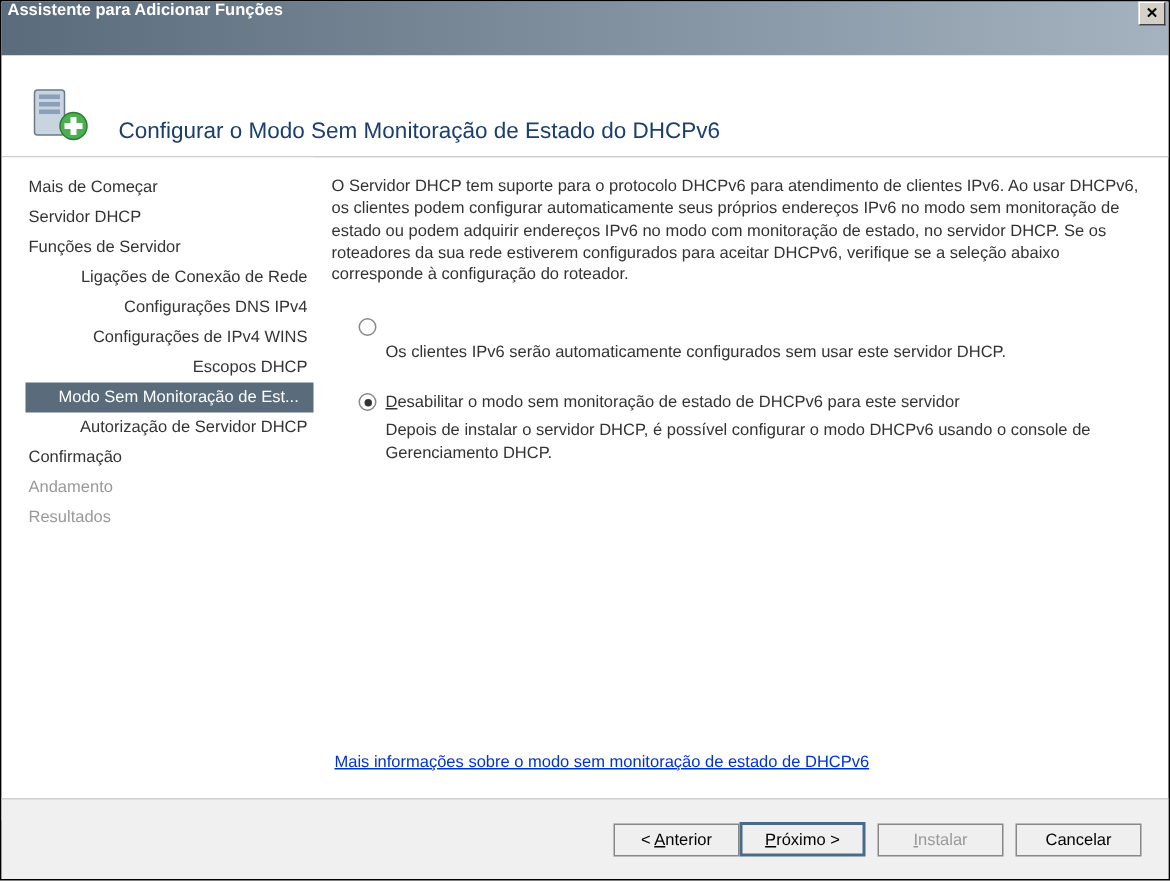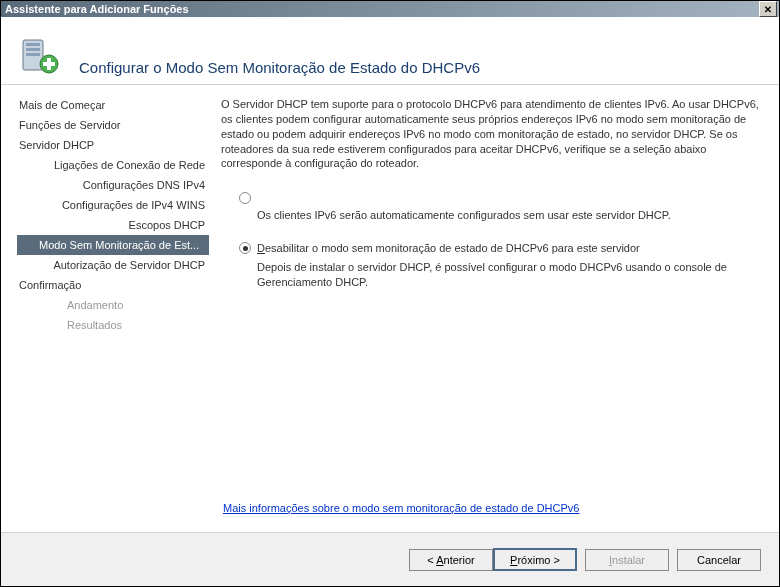--- a/index.html
+++ b/index.html
@@ -1,28 +1,28 @@
 <!DOCTYPE html>
 <html><head>
 <meta charset="utf-8">
 <style>
   * { box-sizing: border-box; margin: 0; padding: 0; }
   body { font-family: Tahoma, Arial, sans-serif; font-size: 11px; background: #fff; width: 780px; height: 587px; position: relative; border: 1px solid #000; }
-  .titlebar { background: linear-gradient(to right, #5a6b7b, #a5b3c0); color: #fff; height: 16px; display: flex; align-items: center; padding: 0 2px 0 4px; font-weight: bold; font-size: 11px; }
+  .titlebar { background: linear-gradient(to right, #5a6b7b, #a5b3c0); color: #fff; height: 36px; display: flex; align-items: flex-start; padding: 0 2px 0 4px; font-weight: bold; font-size: 11px; }
   .titlebar-title { flex: 1; }
   .close-btn { width: 18px; height: 16px; background: #d4d0c8; border: 1px solid #fff; border-right-color: #404040; border-bottom-color: #404040; display: flex; align-items: center; justify-content: center; font-family: Arial; font-size: 10px; font-weight: bold; color: #000; cursor: pointer; }
   .header { display: flex; align-items: flex-end; padding: 10px 14px 8px 18px; border-bottom: 1px solid #d0d0d0; background: #fff; height: 68px; }
   .header-icon { width: 40px; height: 40px; margin-right: 20px; position: relative; }
   .header-title { font-size: 15px; color: #1a3e6e; font-family: Arial, sans-serif; }
   .body { display: flex; height: 442px; }
   .sidebar { width: 208px; padding: 10px 0 0 16px; background: #fff; }
   .sidebar-item { padding: 4px 4px 4px 2px; color: #333; cursor: pointer; white-space: nowrap; overflow: hidden; text-overflow: ellipsis; }
   .sidebar-sub { padding-left: 22px; text-align: right; }
   .sidebar-item.selected { background: #5a6b7b; color: #fff; padding-left: 22px; margin-left: 0; }
-  .sidebar-item.disabled { color: #999; margin-left: 48px; }
+  .sidebar-item.disabled { color: #999; }
   .content { flex: 1; padding: 12px 18px 0 12px; color: #333; line-height: 1.35; }
   .content-p { margin-bottom: 20px; }
   .content-sel { margin-bottom: 14px; }
   .radio-group { padding-left: 18px; }
   .radio-row { display: flex; align-items: flex-start; margin-bottom: 4px; }
   .radio-circle { width: 12px; height: 12px; border: 1px solid #888; border-radius: 50%; background: #fff; margin-right: 6px; margin-top: 1px; flex-shrink: 0; display: flex; align-items: center; justify-content: center; }
   .radio-circle.checked::after { content: ""; width: 5px; height: 5px; background: #333; border-radius: 50%; display: block; }
   .radio-desc { padding-left: 18px; margin-bottom: 18px; }
   .link { color: #0033cc; text-decoration: underline; cursor: pointer; }
   .link-row { position: absolute; bottom: 72px; left: 222px; }
@@ -55,22 +55,22 @@
       <rect x="28" y="22" width="4" height="12" fill="#fff"></rect>
       <rect x="24" y="26" width="12" height="4" fill="#fff"></rect>
     </svg>
   </div>
   <div class="header-title">Configurar o Modo Sem Monitoração de Estado do DHCPv6</div>
 </div>
 
 <div class="body">
   <div class="sidebar">
     <div class="sidebar-item">Mais de Começar</div>
+    <div class="sidebar-item">Servidor DHCP</div>
     <div class="sidebar-item">Funções de Servidor</div>
-    <div class="sidebar-item">Servidor DHCP</div>
     <div class="sidebar-item sidebar-sub">Ligações de Conexão de Rede</div>
     <div class="sidebar-item sidebar-sub">Configurações DNS IPv4</div>
     <div class="sidebar-item sidebar-sub">Configurações de IPv4 WINS</div>
     <div class="sidebar-item sidebar-sub">Escopos DHCP</div>
     <div class="sidebar-item selected">Modo Sem Monitoração de Est...</div>
     <div class="sidebar-item sidebar-sub">Autorização de Servidor DHCP</div>
     <div class="sidebar-item">Confirmação</div>
     <div class="sidebar-item disabled">Andamento</div>
     <div class="sidebar-item disabled">Resultados</div>
   </div>

